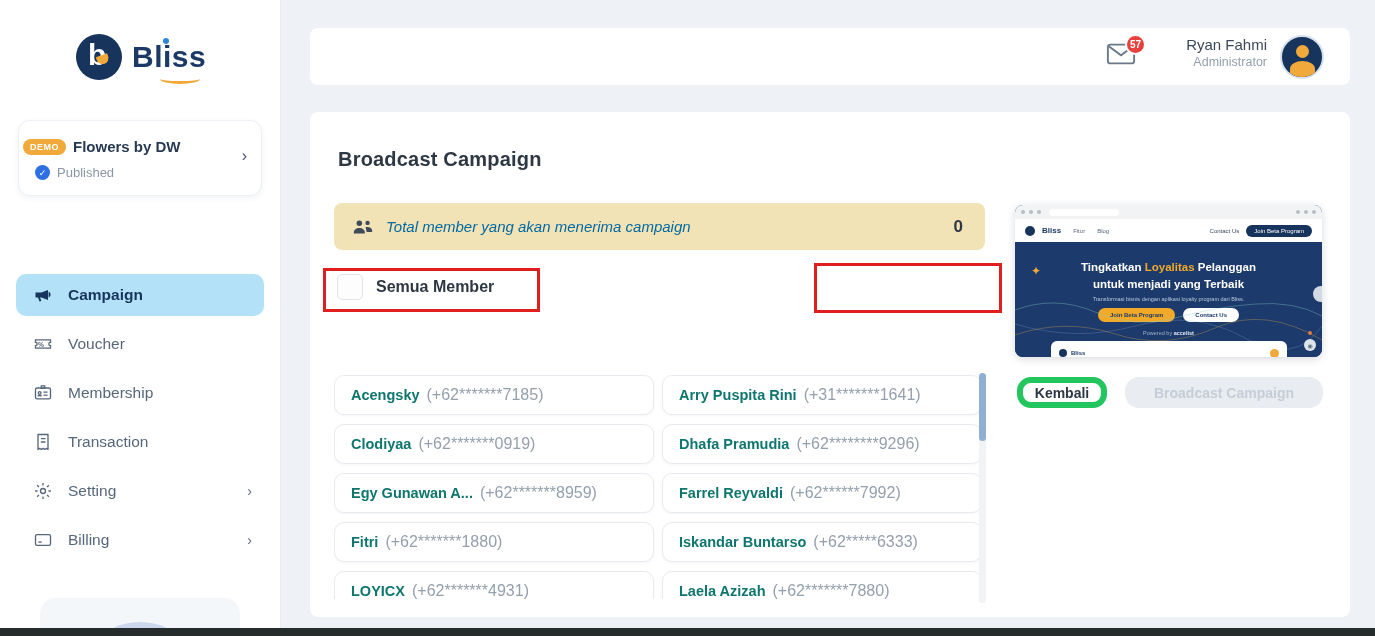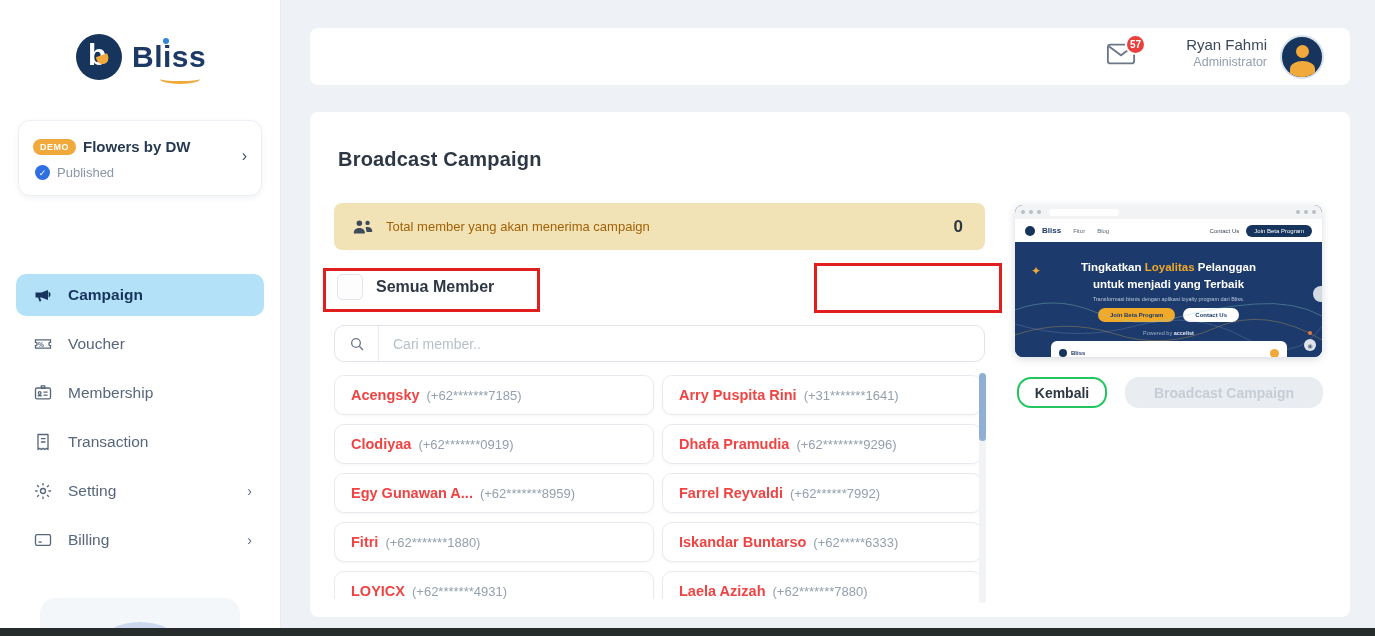--- a/index.html
+++ b/index.html
@@ -11,21 +11,21 @@
   .sidebar { position:absolute; left:0; top:0; width:281px; height:628px; background:#ffffff; border-right:1px solid #e7ebf0; }
   .logo-wrap { position:absolute; left:76px; top:34px; display:flex; align-items:center; gap:10px; }
   .logo-mark { width:46px; height:46px; border-radius:50%; background:#16345c; position:relative; }
   .logo-mark .b { position:absolute; left:12px; top:4px; color:#ffffff; font-size:30px; font-weight:bold; }
   .logo-mark .y { position:absolute; left:21px; top:21px; width:12px; height:9px; background:#f2a93b; border-radius:0 0 10px 10px; transform:rotate(-20deg); }
   .wordmark { position:relative; color:#1d3a66; font-size:30px; font-weight:bold; letter-spacing:0.5px; }
   .wordmark .ldot { position:absolute; left:31px; top:-2px; width:6px; height:6px; border-radius:50%; background:#2f86d6; }
   .wordmark .smile { position:absolute; left:28px; bottom:-10px; width:40px; height:10px; border-bottom:3px solid #f2a93b; border-radius:0 0 60% 60%; }
 
   .biz-card { position:absolute; left:18px; top:120px; width:244px; height:76px; background:#fff; border:1px solid #ecf0f4; border-radius:12px; box-shadow:0 2px 6px rgba(30,50,80,0.06); }
-  .biz-row1 { position:absolute; left:14px; top:17px; display:flex; align-items:center; gap:7px; }
+  .biz-row1 { position:absolute; left:4px; top:17px; display:flex; align-items:center; gap:7px; }
   .demo-badge { background:#f2a93b; color:#fff; font-size:9px; font-weight:bold; padding:3px 7px; border-radius:8px; letter-spacing:0.5px; }
   .biz-name { color:#273a52; font-size:15px; font-weight:bold; }
   .biz-row2 { position:absolute; left:16px; top:44px; display:flex; align-items:center; gap:7px; }
   .verified { width:15px; height:15px; border-radius:50%; background:#2f6fe4; color:#fff; font-size:9px; display:flex; align-items:center; justify-content:center; }
   .biz-status { color:#8b97a5; font-size:13px; }
   .biz-chev { position:absolute; right:14px; top:26px; color:#42526b; font-size:16px; }
 
   .nav { position:absolute; left:16px; top:226px; width:248px; }
   .nav-item { height:42px; display:flex; align-items:center; gap:14px; padding:0 12px 0 16px; border-radius:10px; margin-bottom:7px; color:#57677b; font-size:15.5px; }
   .nav-item.active { background:#b3e1f8; color:#16345c; font-weight:bold;margin-top:48px; }
@@ -44,42 +44,42 @@
   .user-role { color:#93a0ae; font-size:12.5px; margin-top:2px; }
   .avatar { position:absolute; right:26px; top:7px; width:44px; height:44px; border-radius:50%; background:#16345c; border:2px solid #d7e2ee; overflow:hidden; }
   .avatar .head { position:absolute; left:14px; top:8px; width:13px; height:13px; border-radius:50%; background:#f2a93b; }
   .avatar .body { position:absolute; left:8px; top:24px; width:25px; height:16px; border-radius:50% 50% 0 0; background:#f2a93b; }
 
   
   .main-card { position:absolute; left:310px; top:112px; width:1040px; height:505px; background:#ffffff; border-radius:8px; }
   .page-title { position:absolute; left:28px; top:36px; color:#2e3744; font-size:20px; font-weight:bold; letter-spacing:0.2px; }
 
   .banner { position:absolute; left:24px; top:91px; width:651px; height:47px; background:#f2e3b7; border-radius:8px; display:flex; align-items:center; padding:0 22px 0 18px; gap:12px; }
-  .banner-text { color:#a16207; font-size:13px; }
+  .banner-text { color:#0369a1; font-size:15px;font-style:italic; }
   .banner-count { margin-left:auto; color:#2e3744; font-size:17px; font-weight:bold; }
 
   .annot { position:absolute; border:3px solid #e01e1e; }
   .annot-semua { left:13px; top:156px; width:217px; height:44px; }
   .annot-filter { left:504px; top:151px; width:188px; height:50px; }
 
   .semua-row { position:absolute; left:27px; top:162px; display:flex; align-items:center; gap:13px; }
   .checkbox { width:26px; height:26px; border:1px solid #dfe5ea; border-radius:5px; background:#fdfdfd; }
   .semua-label { color:#2e3744; font-size:16px; font-weight:bold; }
 
   .filter-btn { position:absolute; left:518px; top:158px; width:157px; height:36px; border:1.5px solid #1c3c70; border-radius:18px; background:#fff; display:flex; align-items:center; justify-content:center; gap:8px; color:#1c3c70; font-size:14.5px; font-weight:bold; }
 
   .search-box { position:absolute; left:24px; top:213px; width:651px; height:37px; border:1px solid #dfe5ea; border-radius:10px; display:flex; align-items:center; background:#fff; }
   .search-icon-wrap { width:44px; height:100%; display:flex; align-items:center; justify-content:center; border-right:1px solid #e6eaee; }
   .search-input { flex:1; border:none; outline:none; padding:0 14px; font-size:14px; color:#3a485a; font-family:"Liberation Sans", sans-serif; background:transparent; }
   .search-input::placeholder { color:#b7c0c9; }
 
   .member-grid { position:absolute; left:24px; top:263px; width:648px; height:224px; overflow:hidden; display:grid; grid-template-columns:1fr 1fr; column-gap:8px; row-gap:9px; align-content:start; }
   .member-card { height:40px; background:#fff; border:1px solid #e7ebf0; border-radius:10px; box-shadow:0 1px 3px rgba(30,50,80,0.05); display:flex; align-items:center; padding:0 16px; gap:7px; white-space:nowrap; overflow:hidden; }
-  .member-name { color:#ef4444; font-size:14.5px; font-weight:bold; }
-  .member-phone { color:#94a0ad; font-size:13px; }
+  .member-name { color:#0f766e; font-size:14.5px; font-weight:bold; }
+  .member-phone { color:#94a0ad; font-size:16px; }
 
   .vscroll { position:absolute; left:669px; top:261px; width:7px; height:230px; background:#f1f3f5; border-radius:4px; }
   .vscroll-thumb { position:absolute; left:0; top:0; width:7px; height:68px; background:#8fb0d2; border-radius:4px; }
 
   
   .preview { position:absolute; left:705px; top:93px; width:307px; height:152px; border-radius:8px; overflow:hidden; box-shadow:0 2px 8px rgba(30,50,80,0.18); background:#1c3a6b; }
   .pv-browser { height:14px; background:#f1f3f4; display:flex; align-items:center; padding:0 6px; gap:4px; }
   .pv-dot { width:4px; height:4px; border-radius:50%; background:#b9bec4; }
   .pv-url { width:70px; height:7px; background:#ffffff; border-radius:4px; margin-left:4px; }
   .pv-browser .sp { margin-left:auto; display:flex; gap:4px; }
@@ -101,21 +101,21 @@
   .pv-powered b { color:#e8ecf4; }
   .pv-card { position:absolute; left:36px; bottom:-8px; width:236px; height:24px; background:#ffffff; border-radius:6px; display:flex; align-items:center; padding:0 8px; gap:4px; }
   .pv-card .mini { width:8px; height:8px; border-radius:50%; background:#16345c; }
   .pv-card .mlabel { color:#1d3a66; font-size:6px; font-weight:bold; }
   .pv-card .mava { margin-left:auto; width:9px; height:9px; border-radius:50%; background:#f2a93b; }
   .pv-arrow { position:absolute; right:-7px; top:44px; width:16px; height:16px; border-radius:50%; background:#e8ecf2; opacity:0.9; }
   .pv-cam { position:absolute; right:6px; bottom:6px; width:12px; height:12px; border-radius:50%; background:#dfe4ea; display:flex; align-items:center; justify-content:center; font-size:6px; color:#5a6a7d; }
   .pv-odot { position:absolute; right:10px; bottom:22px; width:4px; height:4px; border-radius:50%; background:#e07b39; }
   .pv-waves { position:absolute; left:0; top:48px; width:100%; height:66px; }
 
-  .kembali-btn { position:absolute; left:707px; top:265px; width:90px; height:31px; background:#fff; border:2px solid #22c55e; border-radius:14px; color:#2e3744; font-size:14px; font-weight:bold; display:flex; align-items:center; justify-content:center; }
+  .kembali-btn { position:absolute; left:707px; top:265px; width:90px; height:31px; background:#fff; border:6px solid #22c55e; border-radius:14px; color:#2e3744; font-size:14px; font-weight:bold; display:flex; align-items:center; justify-content:center; }
   .broadcast-btn { position:absolute; left:815px; top:265px; width:198px; height:31px; background:#e9edf1; border:none; border-radius:14px; color:#c6cdd6; font-size:14px; font-weight:bold; display:flex; align-items:center; justify-content:center; }
 
   .bottom-strip { position:absolute; left:0; top:628px; width:1375px; height:8px; background:#262b2b; }
   .top-corner-mark { position:absolute; left:0; top:0; width:36px; height:3px; background:#111; }
 
   svg { display:block; }
 </style>
 </head>
 <body>
 
@@ -249,29 +249,20 @@
 
     <div class="annot annot-semua"></div>
     <div class="annot annot-filter"></div>
 
     <div class="semua-row">
       <div class="checkbox"></div>
       <span class="semua-label">Semua Member</span>
     </div>
 
 
-    <div class="search-box">
-      <span class="search-icon-wrap">
-        <svg width="16" height="16" viewBox="0 0 24 24" fill="none" stroke="#6b7888" stroke-width="2">
-          <circle cx="10.5" cy="10.5" r="6.5"></circle>
-            <path d="M15.5 15.5L21 21"></path>
-        </svg>
-      </span>
-      <input class="search-input" type="text" placeholder="Cari member.." style="">
-    </div>
 
     <div class="member-grid">
   <div class="member-card">
     <span class="member-name">Acengsky</span>
     <span class="member-phone">(+62*******7185)</span>
   </div>
 
   <div class="member-card">
     <span class="member-name">Arry Puspita Rini</span>
     <span class="member-phone">(+31*******1641)</span>

